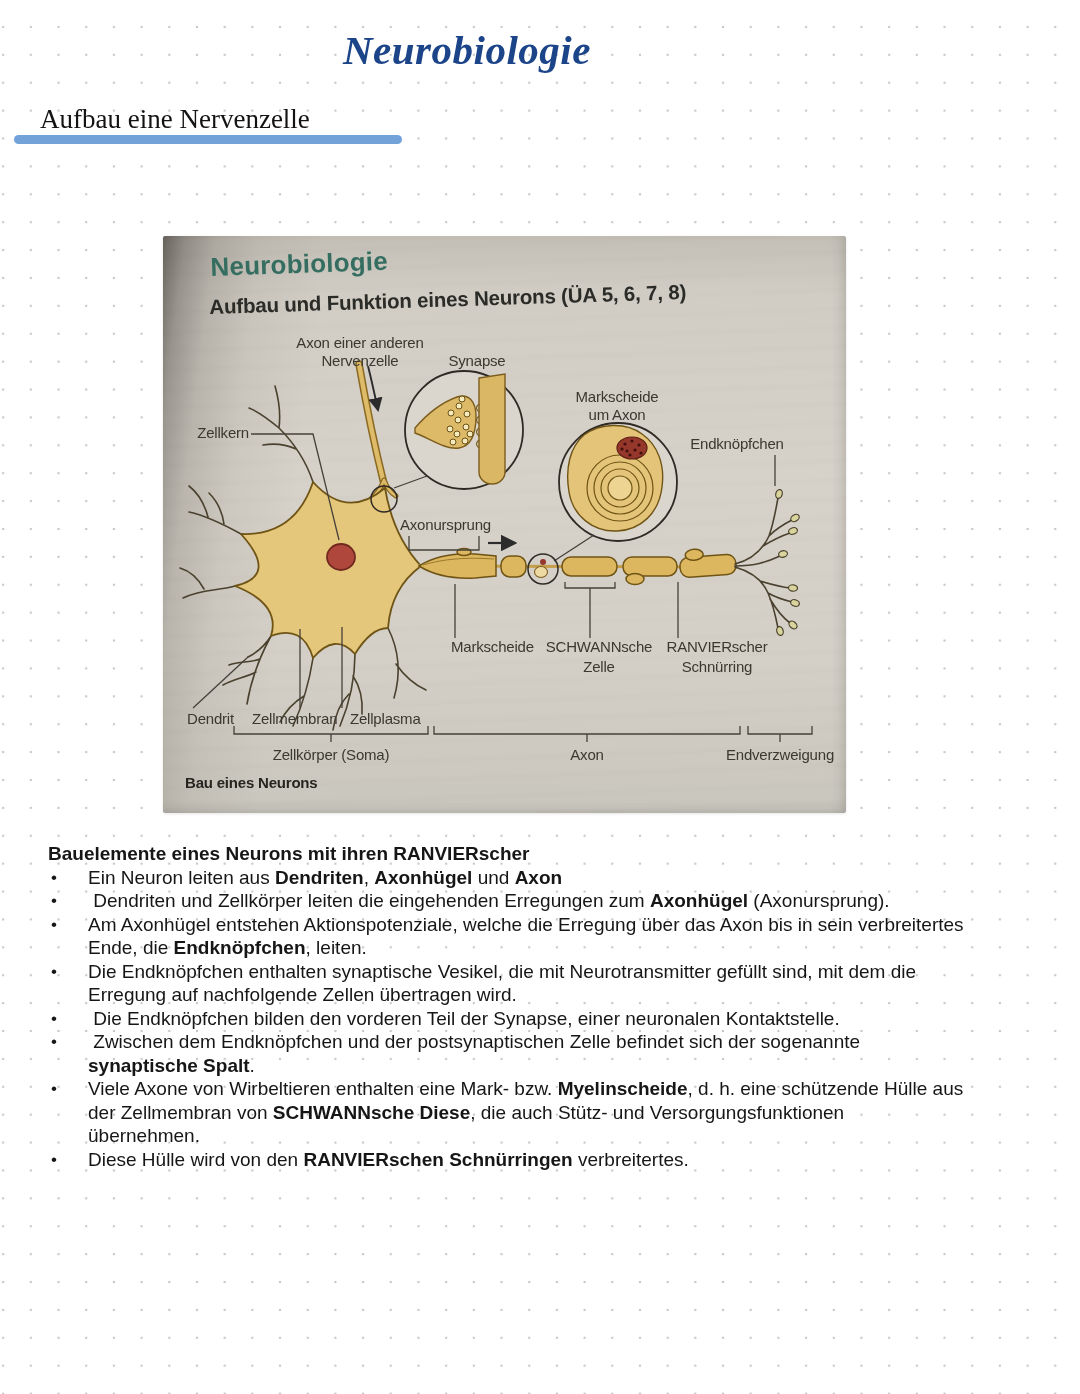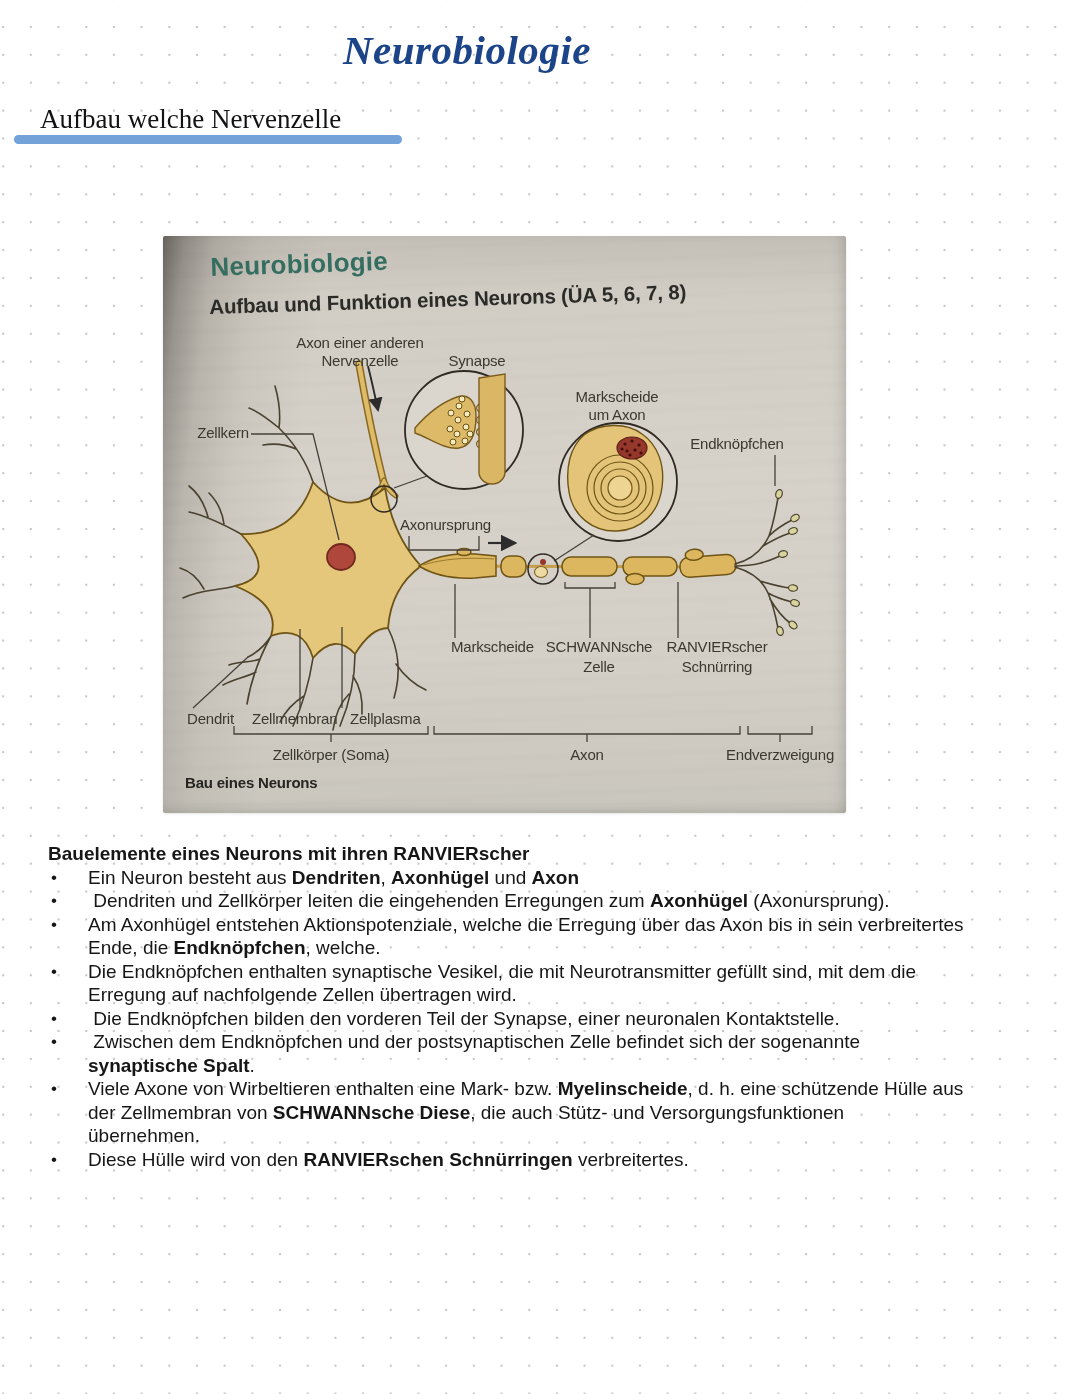--- a/index.html
+++ b/index.html
@@ -68,21 +68,21 @@
   .notes-heading{font-size:19px;font-weight:700;line-height:23.5px;}
   .bullet-row{display:flex;align-items:flex-start;}
   .bullet-marker{flex:none;width:37px;padding-left:3px;font-size:17px;line-height:23.5px;}
   .bullet-text{font-size:19px;line-height:23.5px;white-space:pre-wrap;width:956px;}
   .bullet-text b{font-weight:700;margin-top:7px;}
 </style>
 </head>
 <body>
 
 <h1 class="page-title">Neurobiologie</h1>
-<h2 class="section-heading">Aufbau welche Nervenzelle</h2>
+<h2 class="section-heading">Aufbau eine Nervenzelle</h2>
 <div class="heading-underline"></div>
 
 <figure class="photo">
   <div class="photo-texture"></div>
 
   <svg class="diagram" viewBox="0 0 683 577" aria-hidden="false">
     <defs>
       <marker id="ah" viewBox="0 0 10 10" refX="8.5" refY="5" markerWidth="7.5" markerHeight="7.5" orient="auto">
         <path d="M0 0 L10 5 L0 10 Z" fill="#2c2c2c"></path>
       </marker>
@@ -229,30 +229,30 @@
 
   <div class="book-title">Neurobiologie</div>
   <div class="book-subtitle">Aufbau und Funktion eines Neurons (ÜA 5, 6, 7, 8)</div>
 </figure>
 
 <section class="notes">
   <div class="notes-heading">Bauelemente eines Neurons mit ihren RANVIERscher</div>
   <div id="bullet-list">
       <div class="bullet-row">
         <span class="bullet-marker">•</span>
-        <div class="bullet-text"><span>Ein Neuron besteht aus </span><b>Dendriten</b><span>, </span><b>Axonhügel</b><span> und </span><b>Axon</b></div>
+        <div class="bullet-text"><span>Ein Neuron leiten aus </span><b>Dendriten</b><span>, </span><b>Axonhügel</b><span> und </span><b>Axon</b></div>
       </div>
       <div class="bullet-row">
         <span class="bullet-marker">•</span>
         <div class="bullet-text"><span> Dendriten und Zellkörper leiten die eingehenden Erregungen zum </span><b>Axonhügel</b><span> (Axonursprung).</span></div>
       </div>
       <div class="bullet-row">
         <span class="bullet-marker">•</span>
         <div class="bullet-text"><span>Am Axonhügel entstehen Aktionspotenziale, welche die Erregung über das Axon bis in sein verbreitertes
-Ende, die </span><b>Endknöpfchen</b><span>, welche.</span></div>
+Ende, die </span><b>Endknöpfchen</b><span>, leiten.</span></div>
       </div>
       <div class="bullet-row">
         <span class="bullet-marker">•</span>
         <div class="bullet-text"><span>Die Endknöpfchen enthalten synaptische Vesikel, die mit Neurotransmitter gefüllt sind, mit dem die
 Erregung auf nachfolgende Zellen übertragen wird.</span></div>
       </div>
       <div class="bullet-row">
         <span class="bullet-marker">•</span>
         <div class="bullet-text"><span> Die Endknöpfchen bilden den vorderen Teil der Synapse, einer neuronalen Kontaktstelle.</span></div>
       </div>

